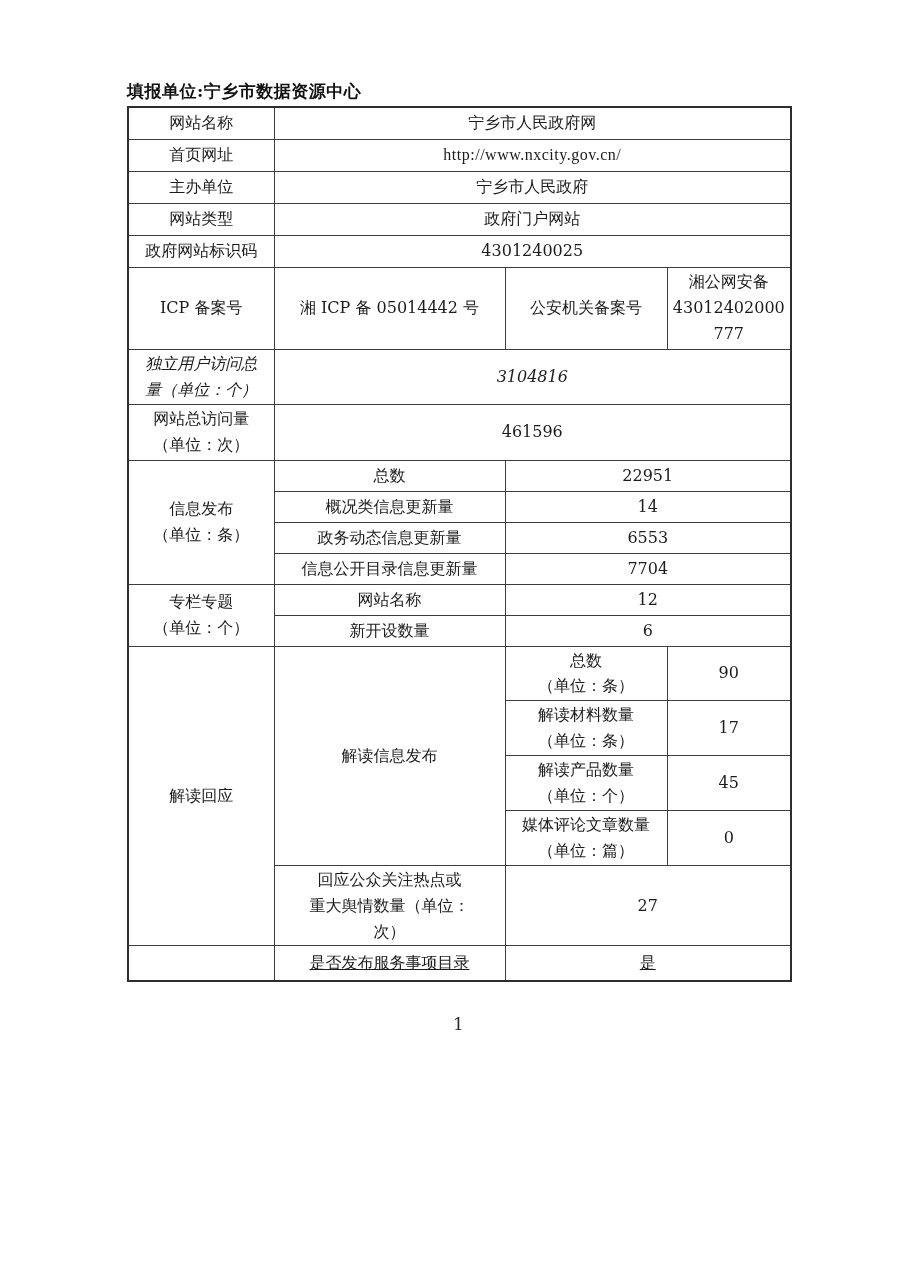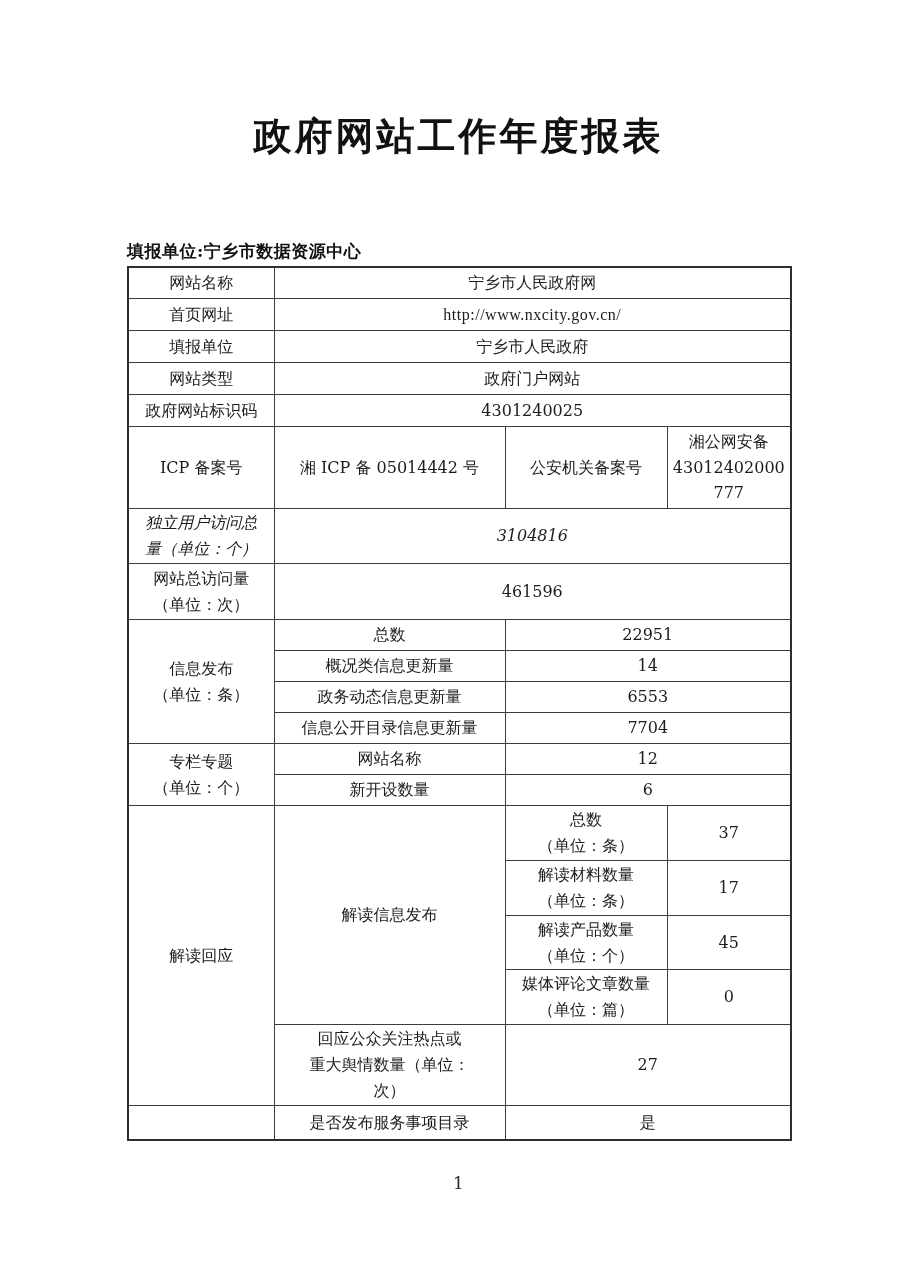--- a/index.html
+++ b/index.html
@@ -68,56 +68,55 @@
     letter-spacing: 0.5px;
   }
   
   tr.h32 { height: 32px; }
   tr.h82 { height: 82px; }
   tr.h55 { height: 55px; font-style: italic; }
   tr.h56 { height: 56px; }
   tr.h31 { height: 31px; }
   tr.h52 { height: 52px; }
   tr.h77 { height: 77px; }
-  tr.h35 { height: 35px; }
+  tr.h35 { height: 35px; text-decoration: underline; }
   .page-number {
     margin-top: 32px;
     text-align: center;
     font-size: 17px;
     color: #2a2a2a;
   }
 </style>
 </head>
 <body>
 
 <div class="page">
   <div class="content">
 
-    <div class="doc-title">政府网站工作年度报表</div>
     <div class="reporting-unit">填报单位:宁乡市数据资源中心</div>
 
     <table class="report-table">
       <colgroup>
         <col style="width:146px">
         <col style="width:231px">
         <col style="width:162px">
         <col style="width:124px">
       </colgroup>
       <tbody>
 
         <tr class="h32">
           <td>网站名称</td>
           <td colspan="3">宁乡市人民政府网</td>
         </tr>
         <tr class="h32">
           <td>首页网址</td>
           <td colspan="3" class="mono">http://www.nxcity.gov.cn/</td>
         </tr>
         <tr class="h32">
-          <td>填报单位</td>
+          <td>主办单位</td>
           <td colspan="3">宁乡市人民政府</td>
         </tr>
         <tr class="h32">
           <td>网站类型</td>
           <td colspan="3">政府门户网站</td>
         </tr>
         <tr class="h32">
           <td>政府网站标识码</td>
           <td colspan="3">4301240025</td>
         </tr>
@@ -170,21 +169,21 @@
         <tr class="h31">
           <td>新开设数量</td>
           <td colspan="2">6</td>
         </tr>
 
         <tr class="h52">
           <td rowspan="5">解读回应</td>
           <td rowspan="4">解读信息发布</td>
           <td class="wrap">总数
 （单位：条）</td>
-          <td>37</td>
+          <td>90</td>
         </tr>
         <tr class="h52">
           <td class="wrap">解读材料数量
 （单位：条）</td>
           <td>17</td>
         </tr>
         <tr class="h52">
           <td class="wrap">解读产品数量
 （单位：个）</td>
           <td>45</td>

